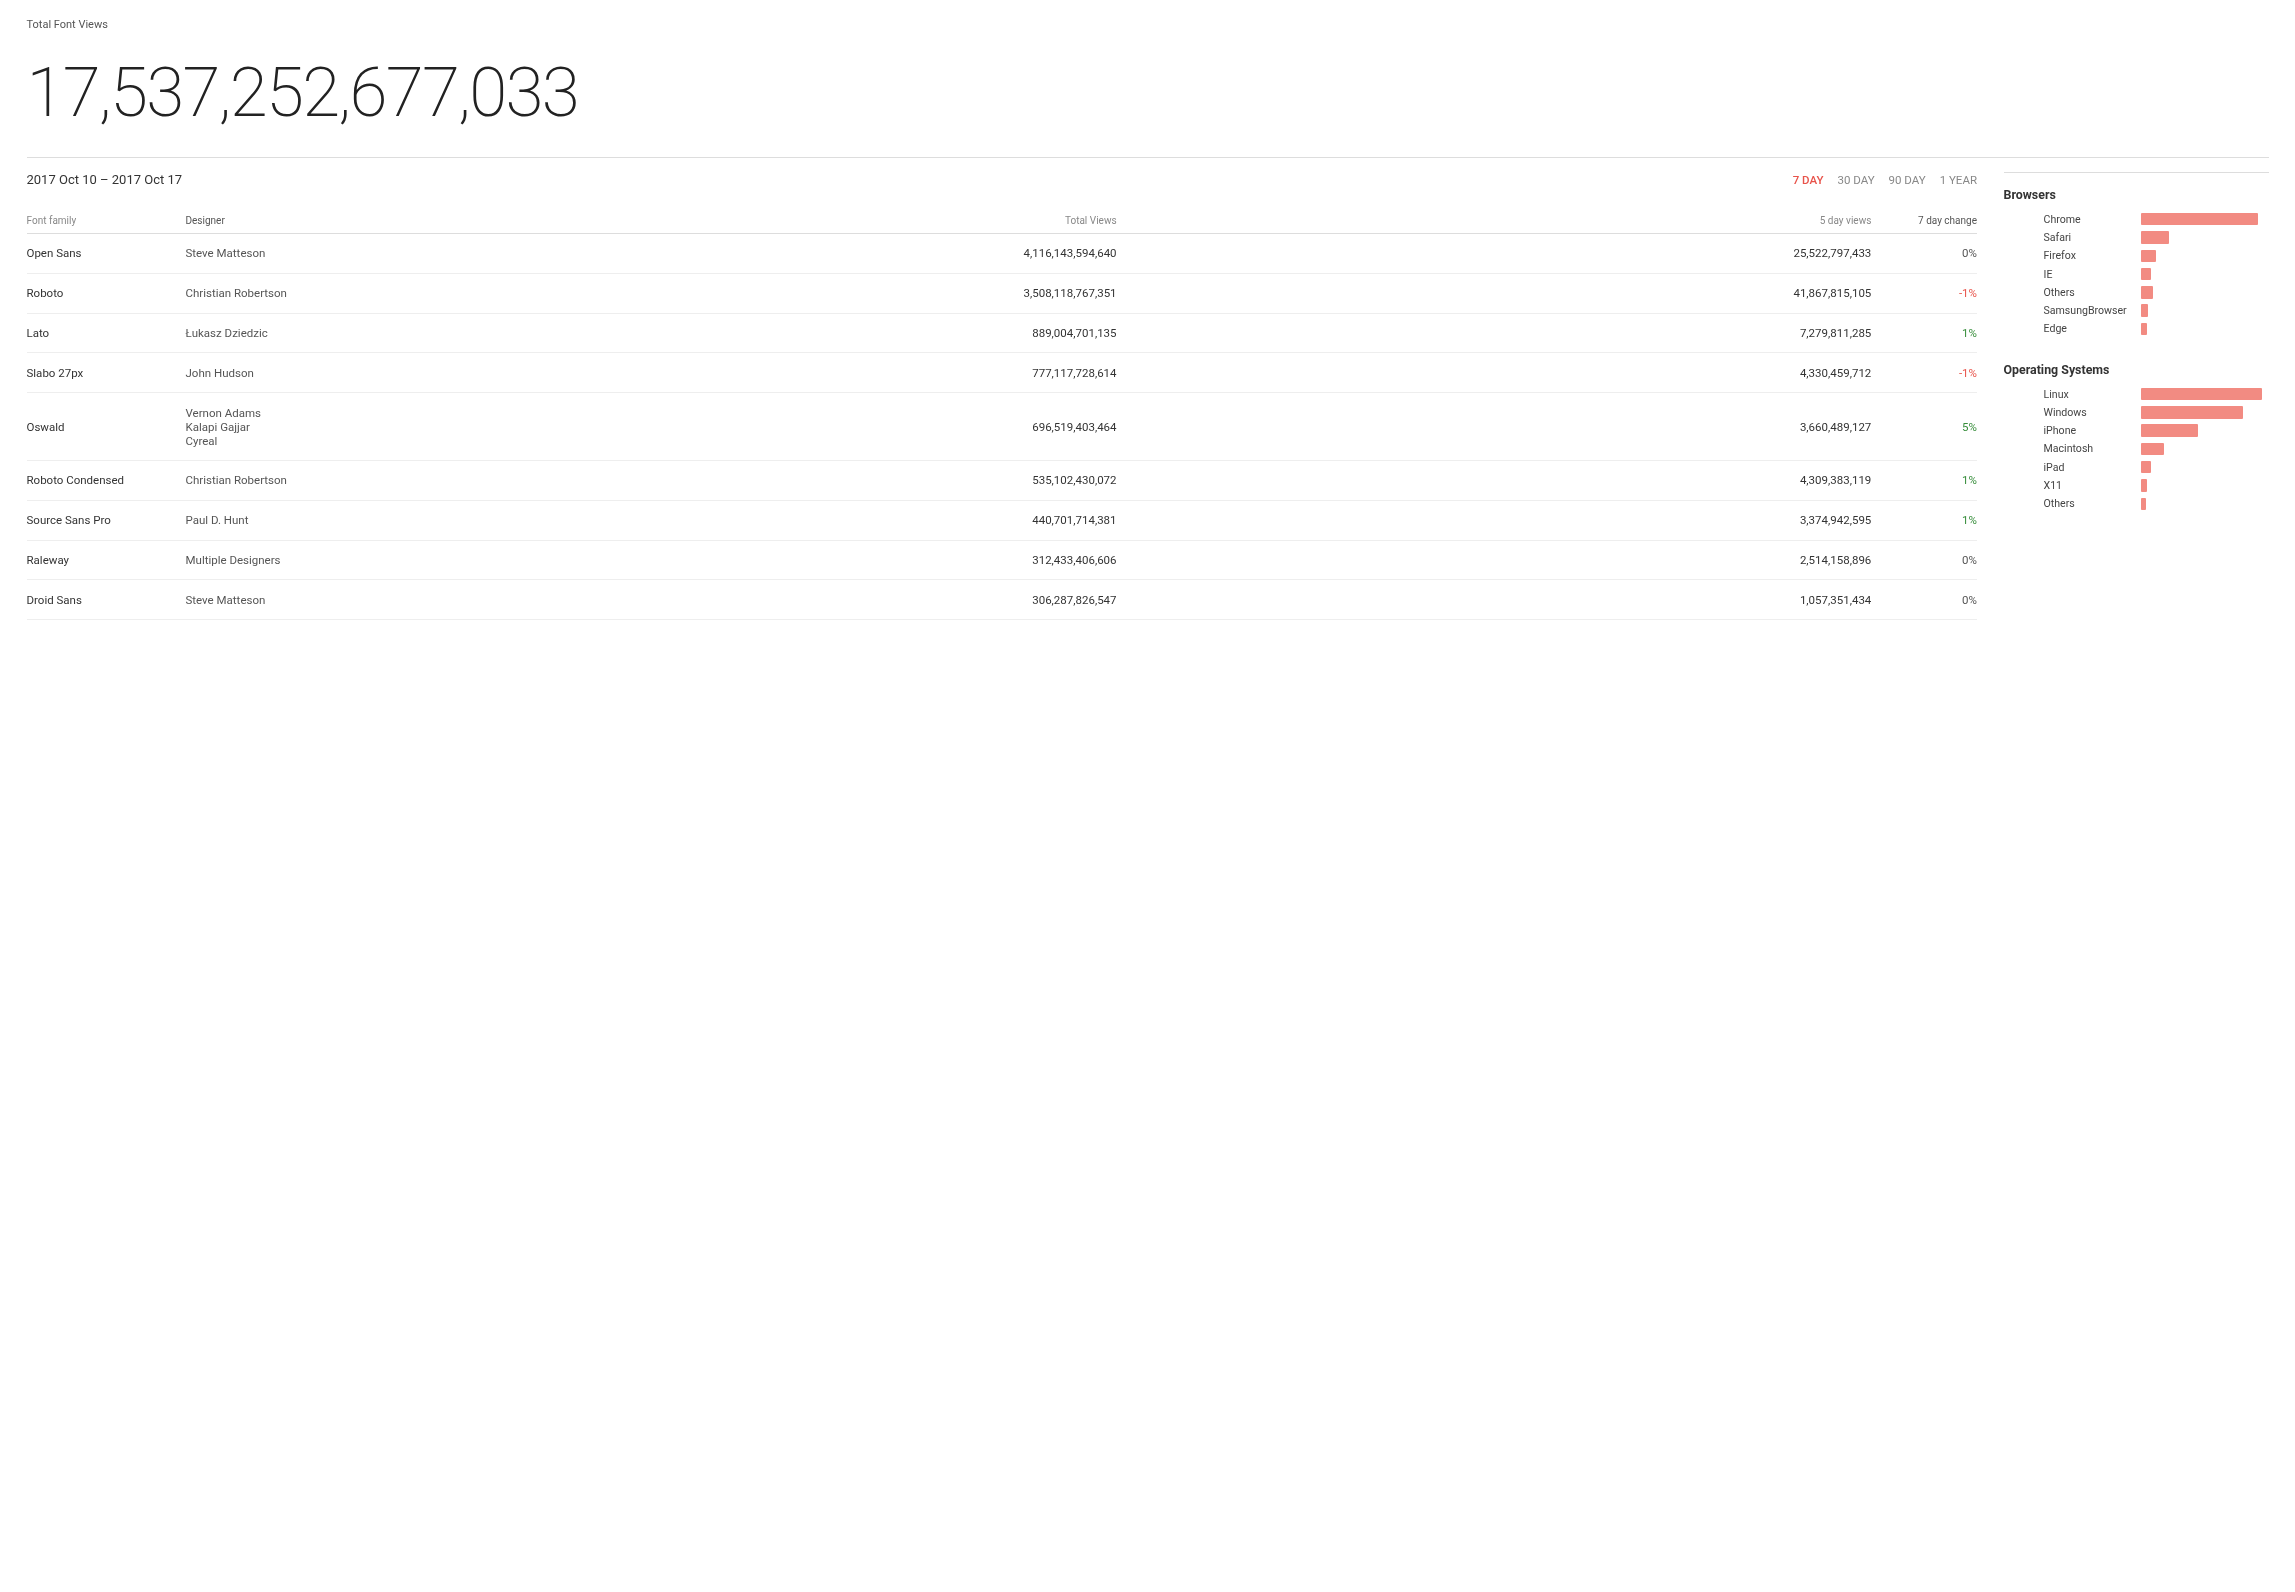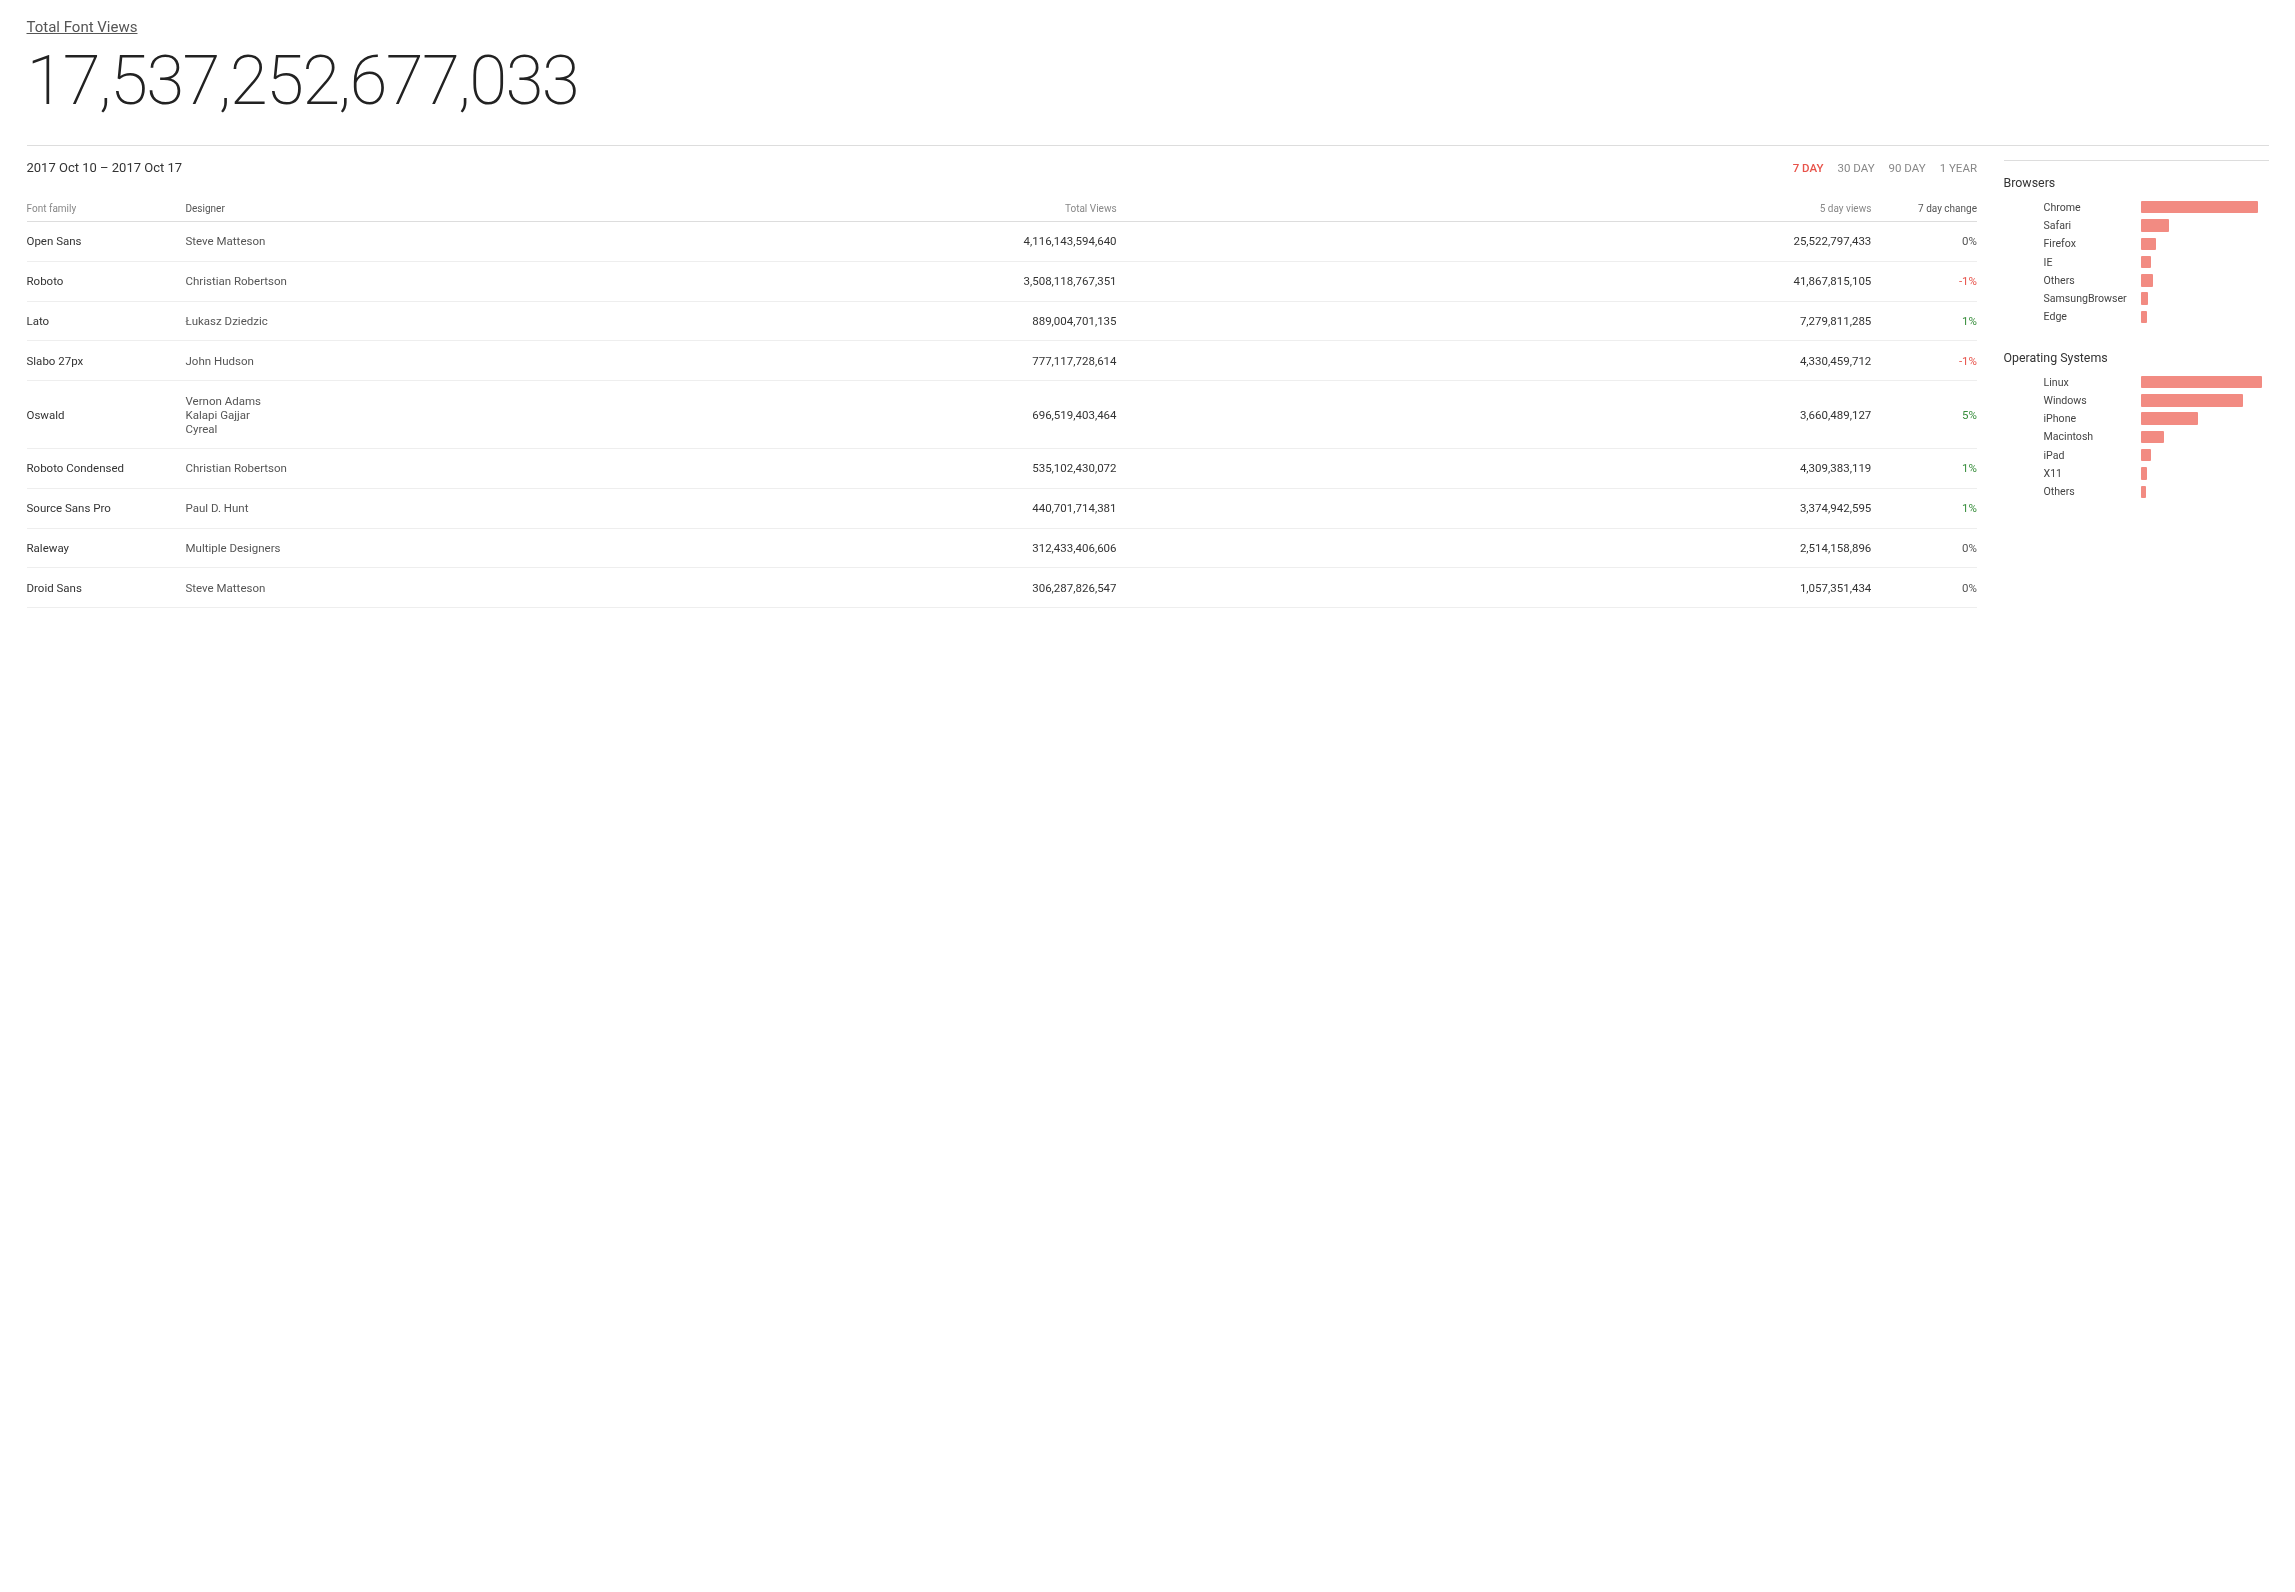--- a/index.html
+++ b/index.html
@@ -5,24 +5,23 @@
     * { box-sizing: border-box; margin: 0; padding: 0; }
     body {
       font-family: 'Roboto', Arial, sans-serif;
       background: #fff;
       color: #333;
       font-size: 11.5px;
       padding: 17.7px 26.5px;
     }
 
     .total-label {
-      font-size: 15px;
+      font-size: 11px;
       color: #555;
-      margin-bottom: 7px;
-      text-decoration: underline;
+      margin-bottom: 24px;
     }
 
     .total-number {
       font-size: 69px;
       font-weight: 200;
       color: #222;
       letter-spacing: -1.8px;
       margin-bottom: 26.5px;
       line-height: 1.1;
     }
@@ -100,21 +99,21 @@
     .col-7day { text-align: right; padding-right: 17.7px; }
     .col-change { text-align: right; color: #555; }
 
     .positive { color: #388e3c; }
     .negative { color: #e8534a; }
     .neutral { color: #555; }
 
     
     .section-title {
       font-size: 12.4px;
-      font-weight: 400;
+      font-weight: 700;
       color: #333;
       margin-bottom: 10.6px;
     }
 
     .browser-section {
       margin-bottom: 26.5px;
     }
 
     .bar-item {
       display: flex;

